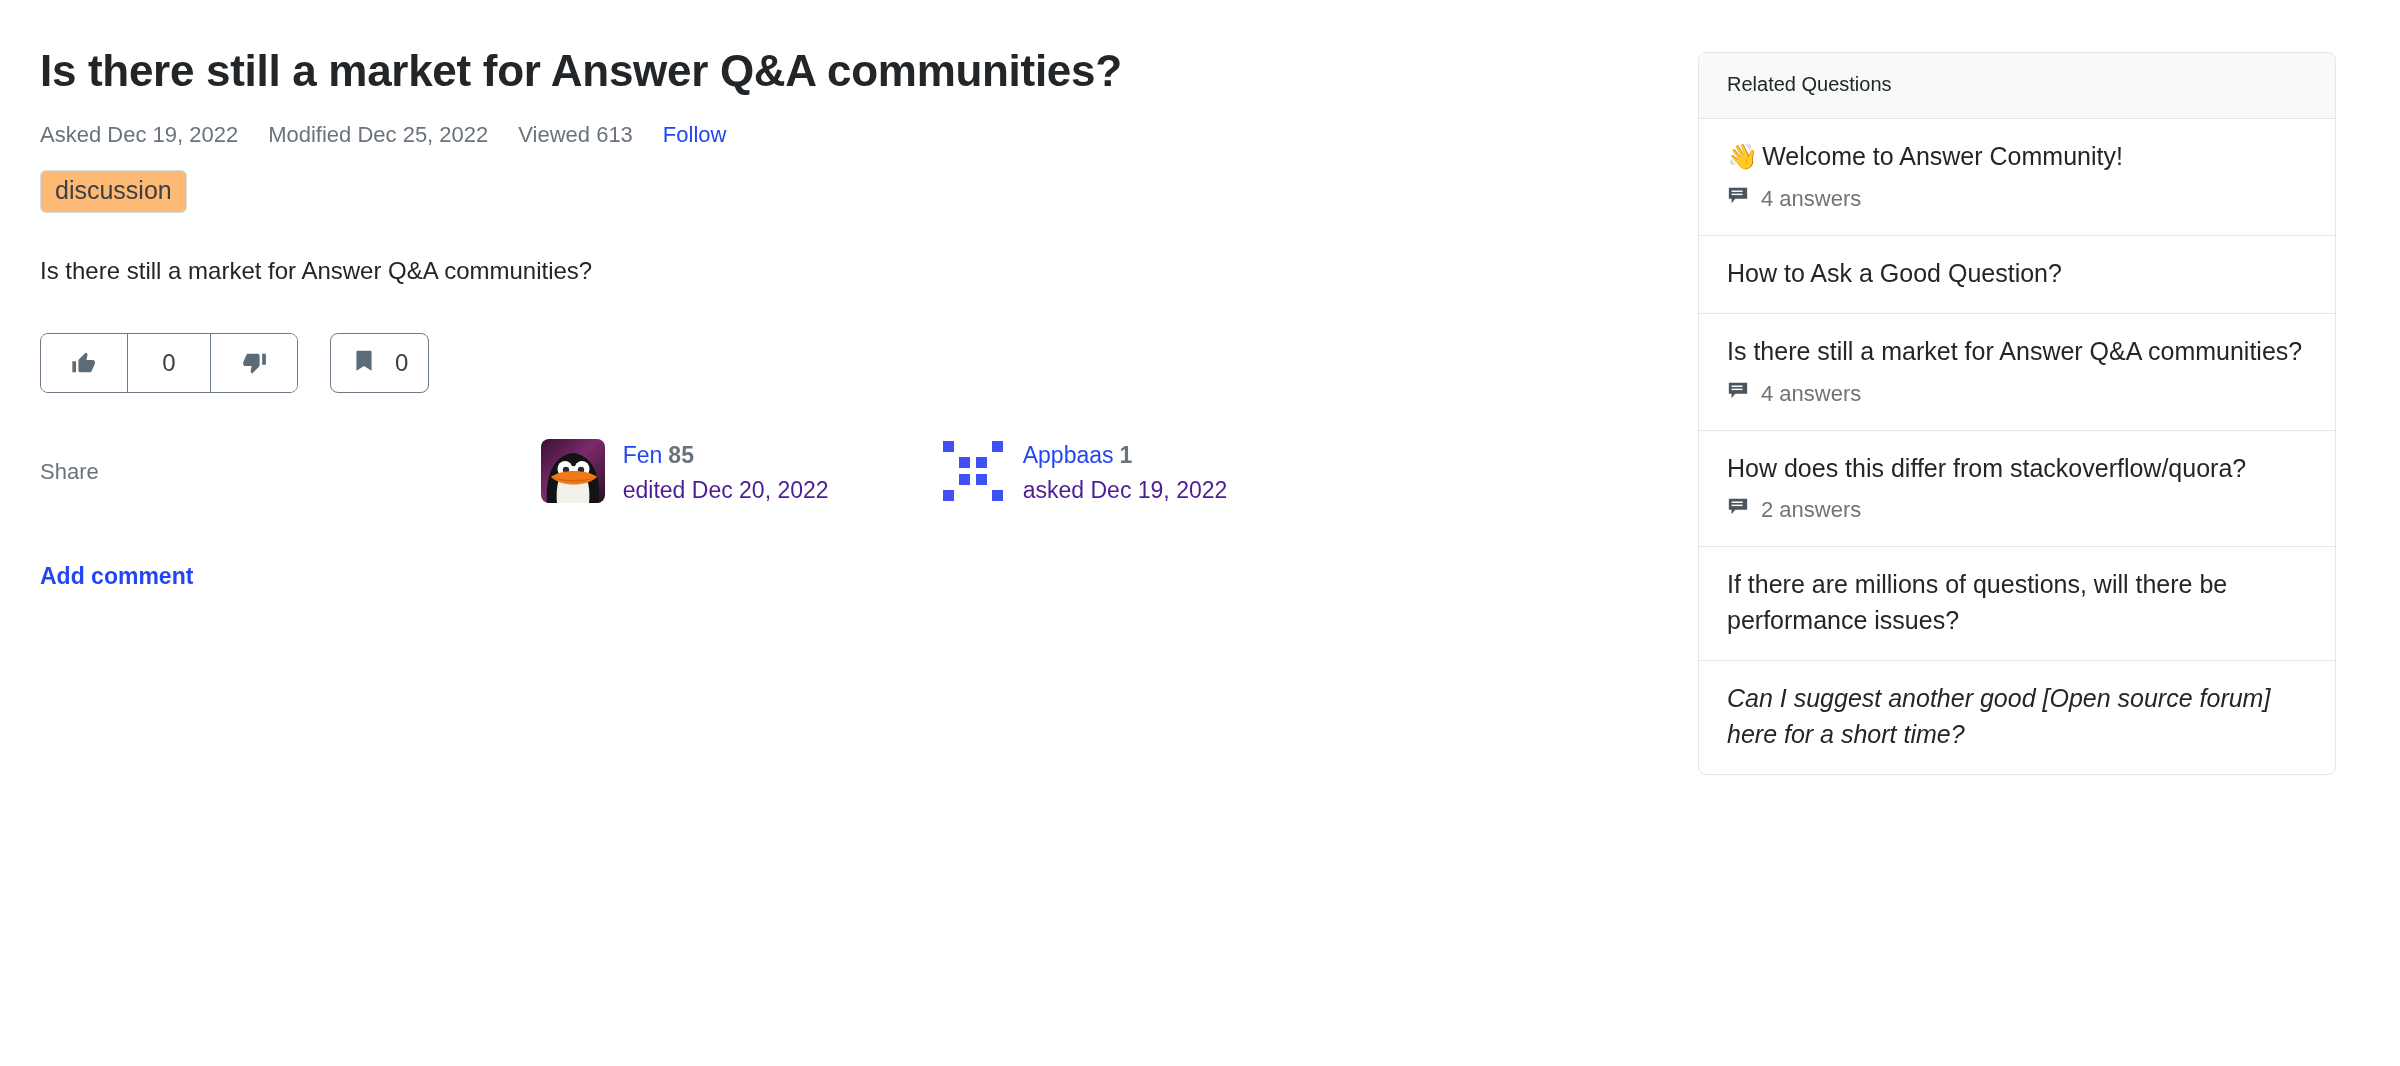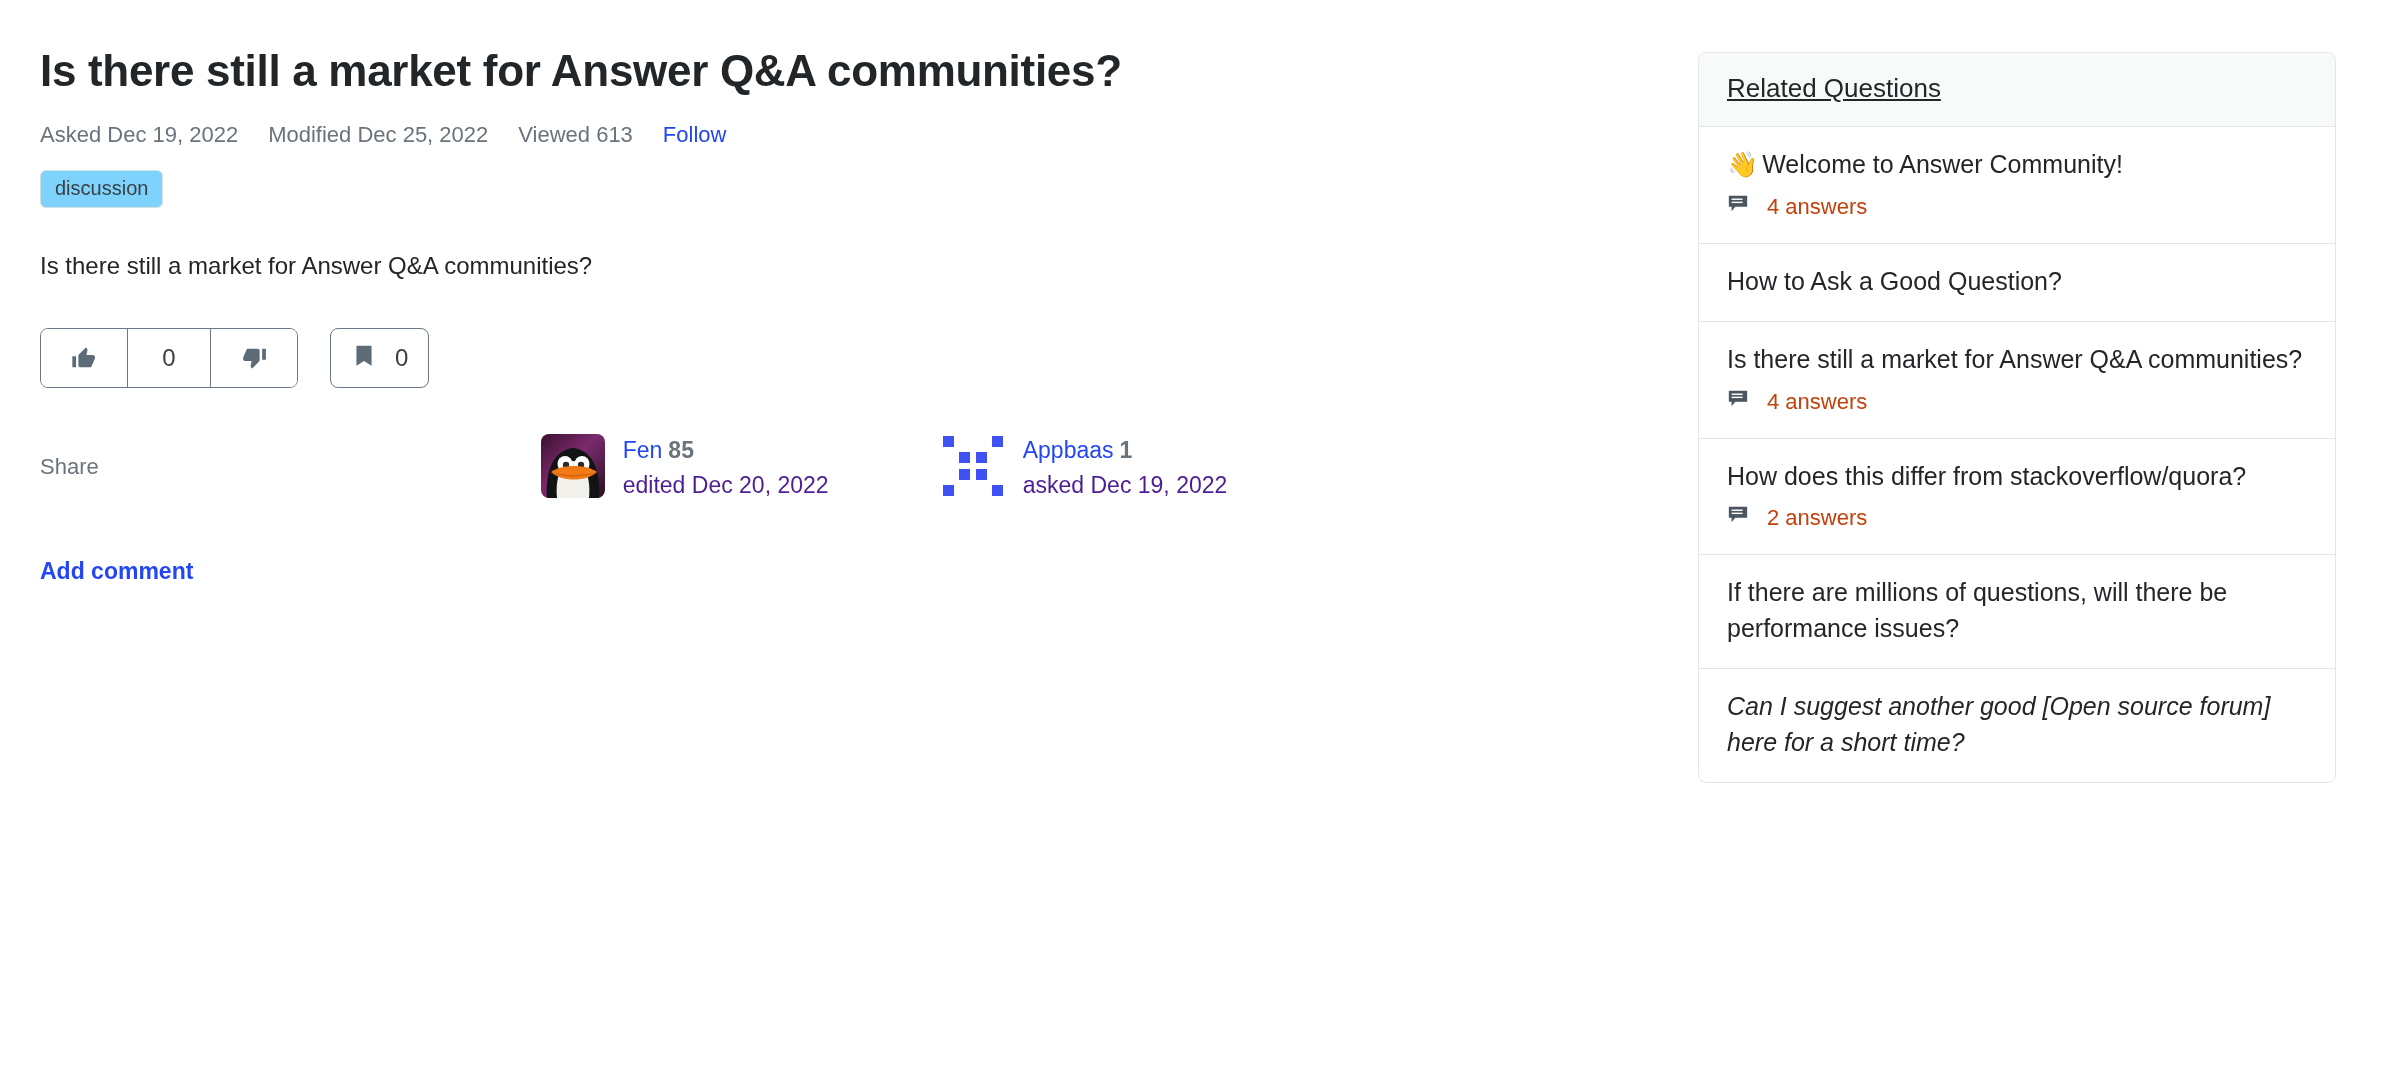--- a/index.html
+++ b/index.html
@@ -52,26 +52,26 @@
     color: #2346f4;
     text-decoration: none;
     cursor: pointer;
   }
 
   .tag-row {
     margin-top: 22px;
   }
   .tag-chip {
     display: inline-block;
-    background: #7dd3fc;
+    background: #fdba74;
     color: #3b4045;
     border: 1px solid #d6dde3;
     border-radius: 6px;
     padding: 7px 14px 9px 14px;
-    font-size: 20px;
+    font-size: 25px;
     line-height: 1;
     cursor: pointer;
   }
 
   .question-body {
     margin-top: 40px;
     font-size: 24px;
     line-height: 1.5;
     color: #232629;
   }
@@ -185,42 +185,41 @@
     border: 1px solid #e3e6e8;
     border-radius: 8px;
     background: #fff;
     box-sizing: border-box;
     overflow: hidden;
   }
   .sidebar-header {
     background: #f8f9f9;
     border-bottom: 1px solid #e3e6e8;
     padding: 20px 28px 22px 28px;
-    font-size: 26px;
+    font-size: 20px;
     color: #232629;
-    text-decoration: underline;
   }
   .related-item {
     padding: 20px 28px 22px 28px;
     border-bottom: 1px solid #e3e6e8;
     cursor: pointer;
   }
   .related-item:last-child { border-bottom: none; font-style: italic; }
   .related-title {
     font-size: 25px;
     line-height: 1.42;
     color: #232629;
   }
   .related-answers {
     display: flex;
     align-items: center;
-    gap: 18px;
+    gap: 12px;
     margin-top: 10px;
     font-size: 22px;
-    color: #c2410c;
+    color: #737373;
     text-align: right;
   }
   .wave-emoji { margin-right: 4px; }
 
   
   .identicon {
     width: 64px;
     height: 64px;
     position: relative;
     flex: 0 0 auto;

